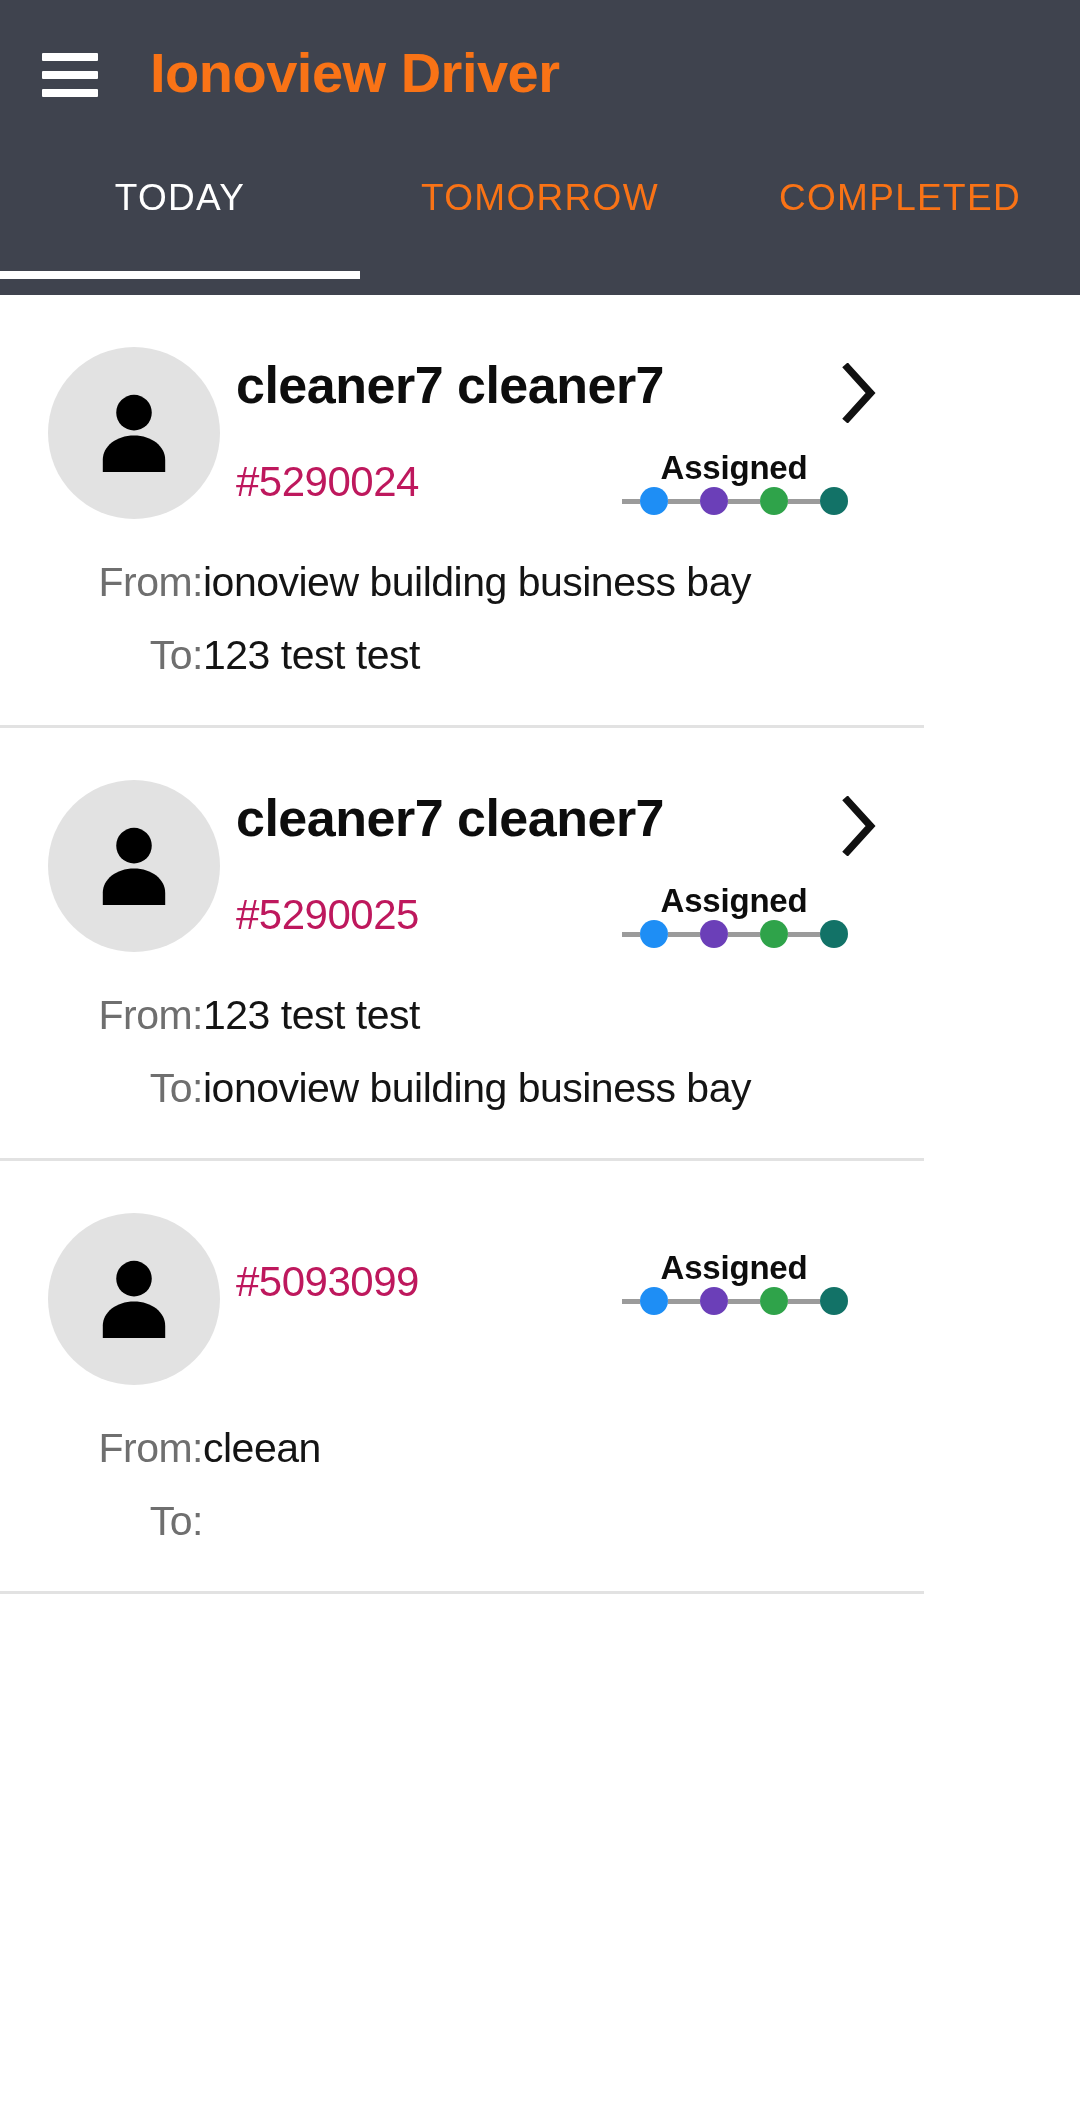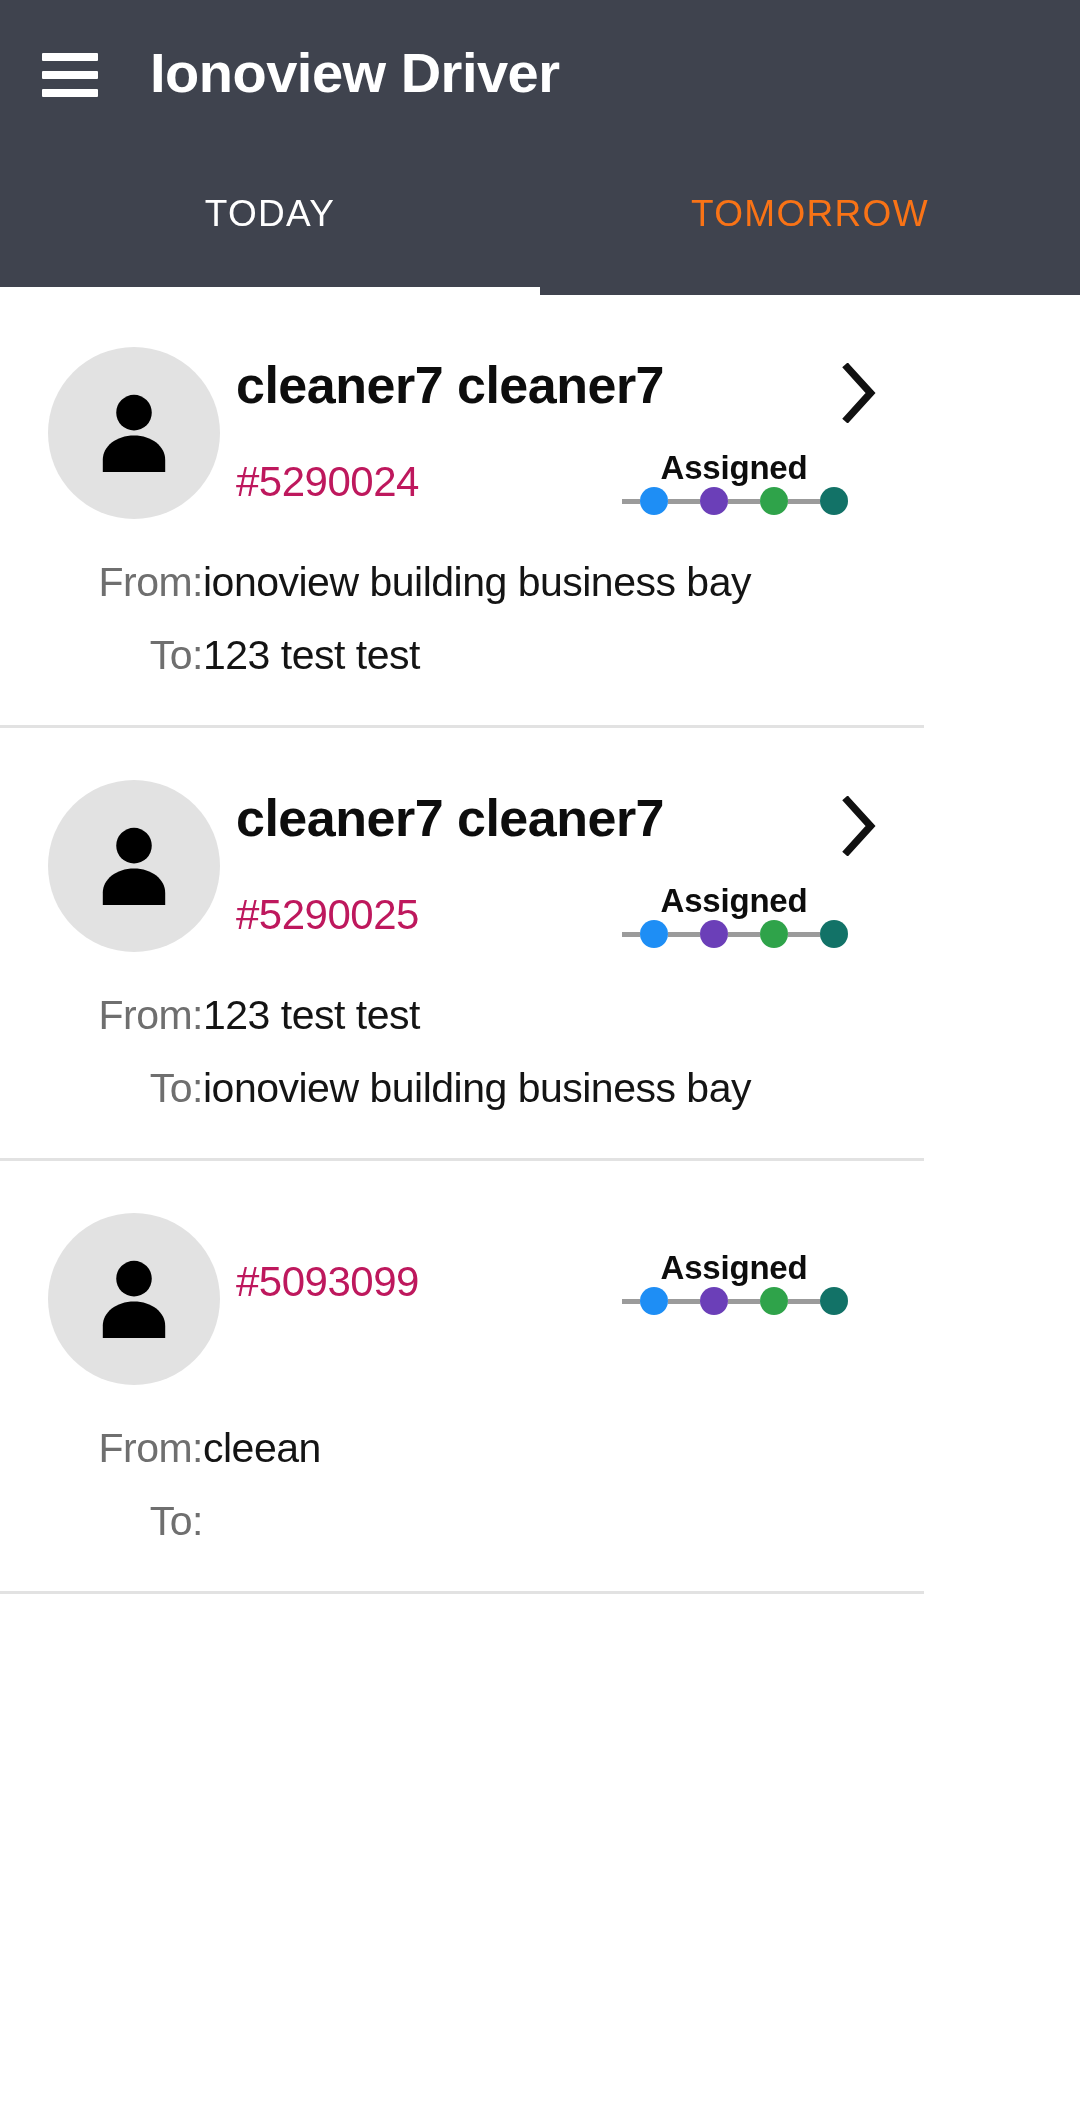--- a/index.html
+++ b/index.html
@@ -24,32 +24,32 @@
     width:56px; height:44px;
     margin-left:42px; margin-right:52px;
     display:flex; flex-direction:column; justify-content:space-between;
     cursor:pointer;
   }
   .hamburger span{
     display:block; width:56px; height:8px;
     background:#ffffff; border-radius:1px;
   }
   .app-title{
-    color:#ffffff;
+    color:#f97316;
     font-size:56px;
     font-weight:700;
     letter-spacing:-0.5px;
     line-height:1;
     margin-top:-4px;
   }
 
   
   .tabbar{
     position:absolute;
-    left:0; bottom:0;
+    left:0; bottom:16px;
     width:1080px; height:145px;
     display:flex;
   }
   .tab{
     flex:1 1 0;
     display:flex; align-items:center; justify-content:center;
     position:relative;
     cursor:pointer;
     padding-bottom:18px;
   }
@@ -203,20 +203,23 @@
   </div>
 
   <div class="tabbar">
     <div class="tab active">
       <span class="tab-label">TODAY</span>
       <span class="tab-indicator"></span>
     </div>
     <div class="tab">
       <span class="tab-label">TOMORROW</span>
     </div>
+    <div class="tab">
+      <span class="tab-label">COMPLETED</span>
+    </div>
   </div>
 
 </div>
 
 <div class="list" id="order-list">
   <div class="card">
     <div class="card-head">
 
       <div class="avatar">
         <svg viewBox="0 0 24 24" aria-hidden="true">

